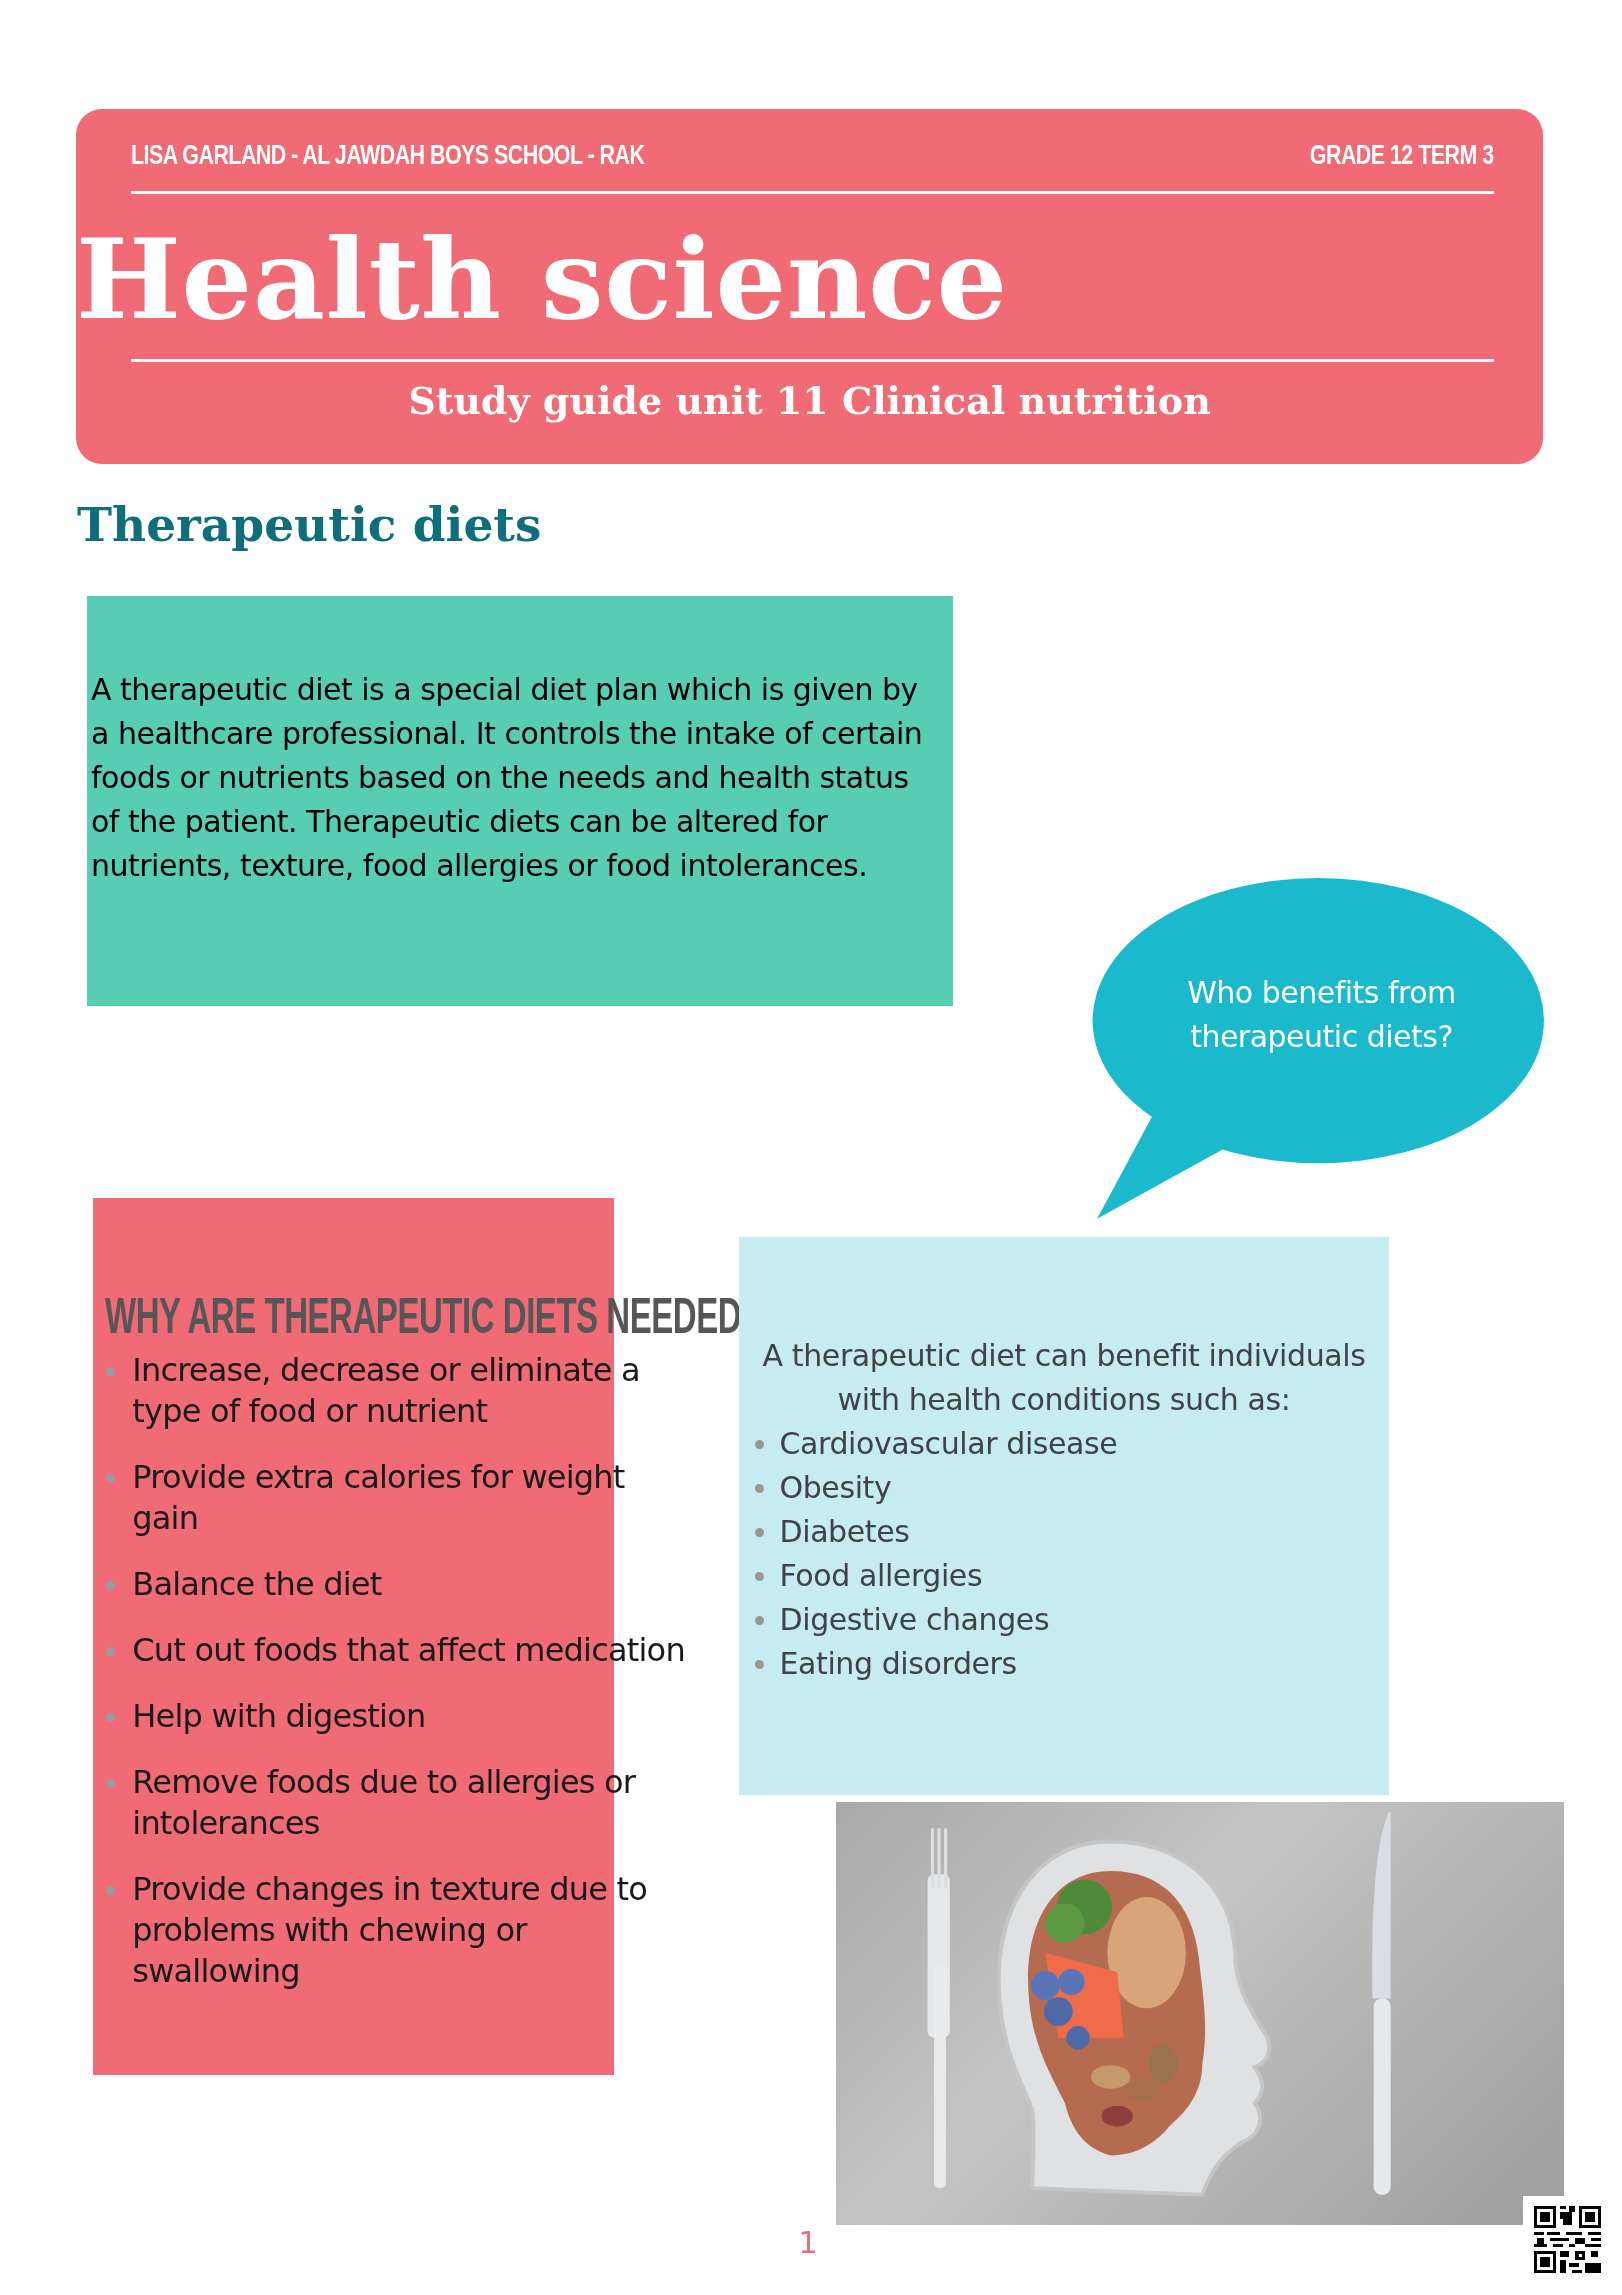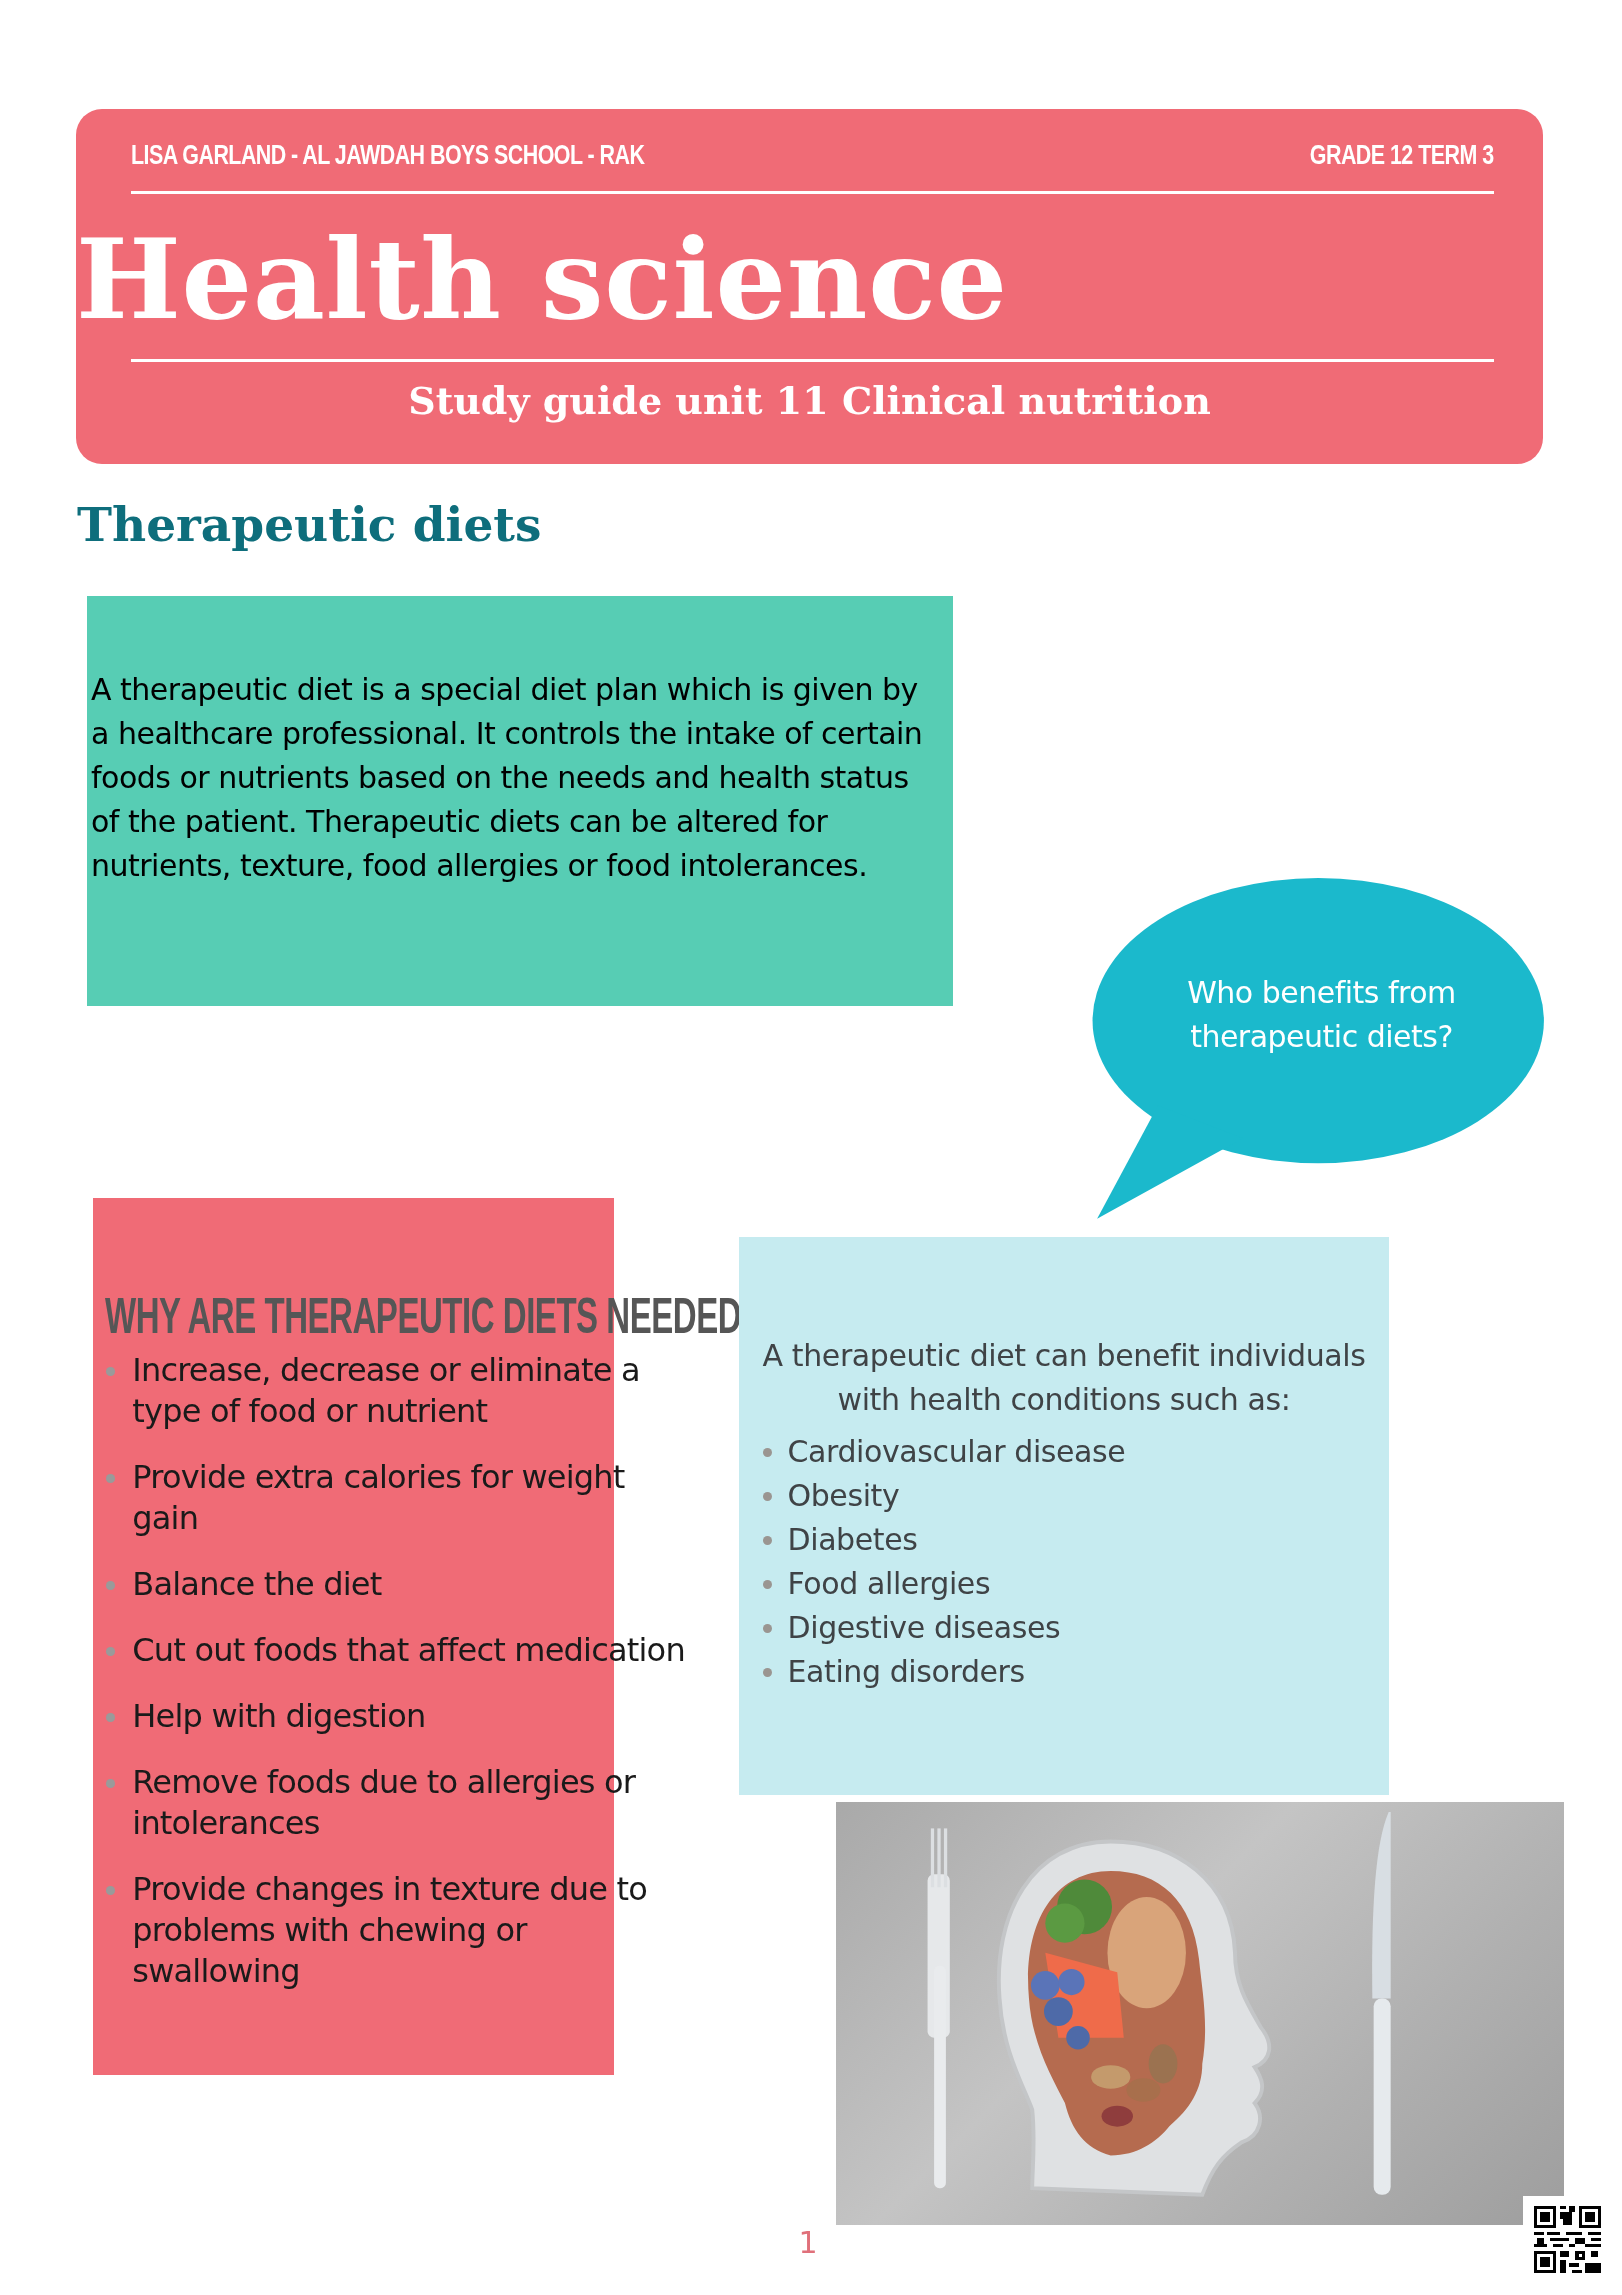--- a/index.html
+++ b/index.html
@@ -92,21 +92,21 @@
   
   .ben-box {
     left: 739px; top: 1237px; width: 650px; height: 558px; background: #c6ebf0;
   }
   .ben-intro {
     position: absolute; left: 6.5px; right: 6.5px; top: 97px; text-align: center;
     color: #3f4346; font-family: "DejaVu Sans", sans-serif;
     font-size: 30px; line-height: 44px; letter-spacing: -0.4px;
   }
   .ben-list {
-    position: absolute; left: 10.5px; top: 185px; margin: 8px; padding: 0; list-style: none;
+    position: absolute; left: 10.5px; top: 185px; margin: 0; padding: 0; list-style: none;
   }
   .ben-list li {
     position: relative; padding-left: 30px; color: #3f4346;
     font-family: "DejaVu Sans", sans-serif; font-size: 30px; line-height: 44px;
     letter-spacing: -0.4px;
   }
   .ben-list li .dot {
     position: absolute; left: 5.2px; top: 18.3px; width: 9.2px; height: 9.2px;
     border-radius: 50%; background: #9a9591;
   }
@@ -170,21 +170,21 @@
   </ul>
 </div>
 
 <div class="abs ben-box">
   <div class="ben-intro">A therapeutic diet can benefit individuals with health conditions such as:</div>
   <ul class="ben-list">
     <li><span class="dot"></span><span>Cardiovascular disease</span></li>
     <li><span class="dot"></span><span>Obesity</span></li>
     <li><span class="dot"></span><span>Diabetes</span></li>
     <li><span class="dot"></span><span>Food allergies</span></li>
-    <li><span class="dot"></span><span>Digestive diseases</span></li>
+    <li><span class="dot"></span><span>Digestive changes</span></li>
     <li><span class="dot"></span><span>Eating disorders</span></li>
   </ul>
 </div>
 
 <div class="abs photo" title="Head-shaped plate filled with healthy foods between a fork and knife">
   <svg width="728" height="423" viewBox="0 0 1113 646">
 
     <g>
       <rect x="140" y="110" width="34" height="250" rx="10" fill="#e6e8ea"></rect>
       <rect x="145" y="40" width="5" height="90" fill="#dcdfe2"></rect>

